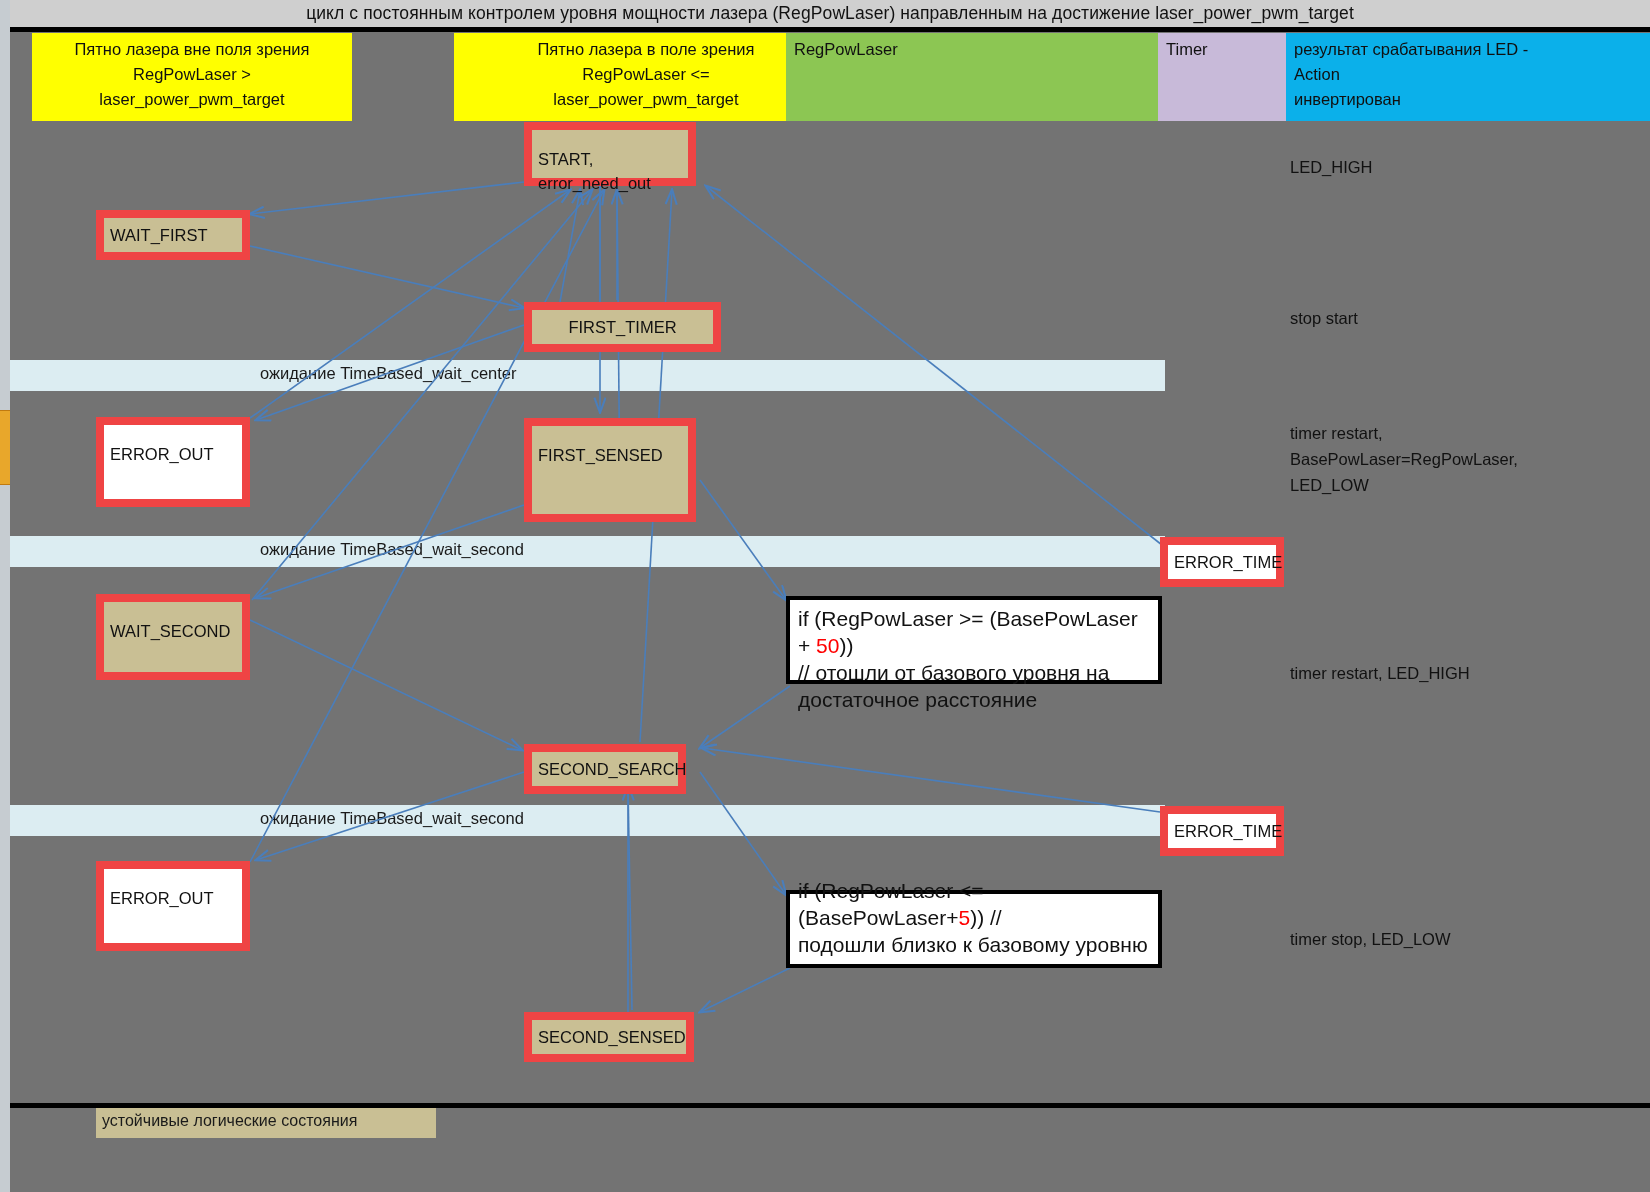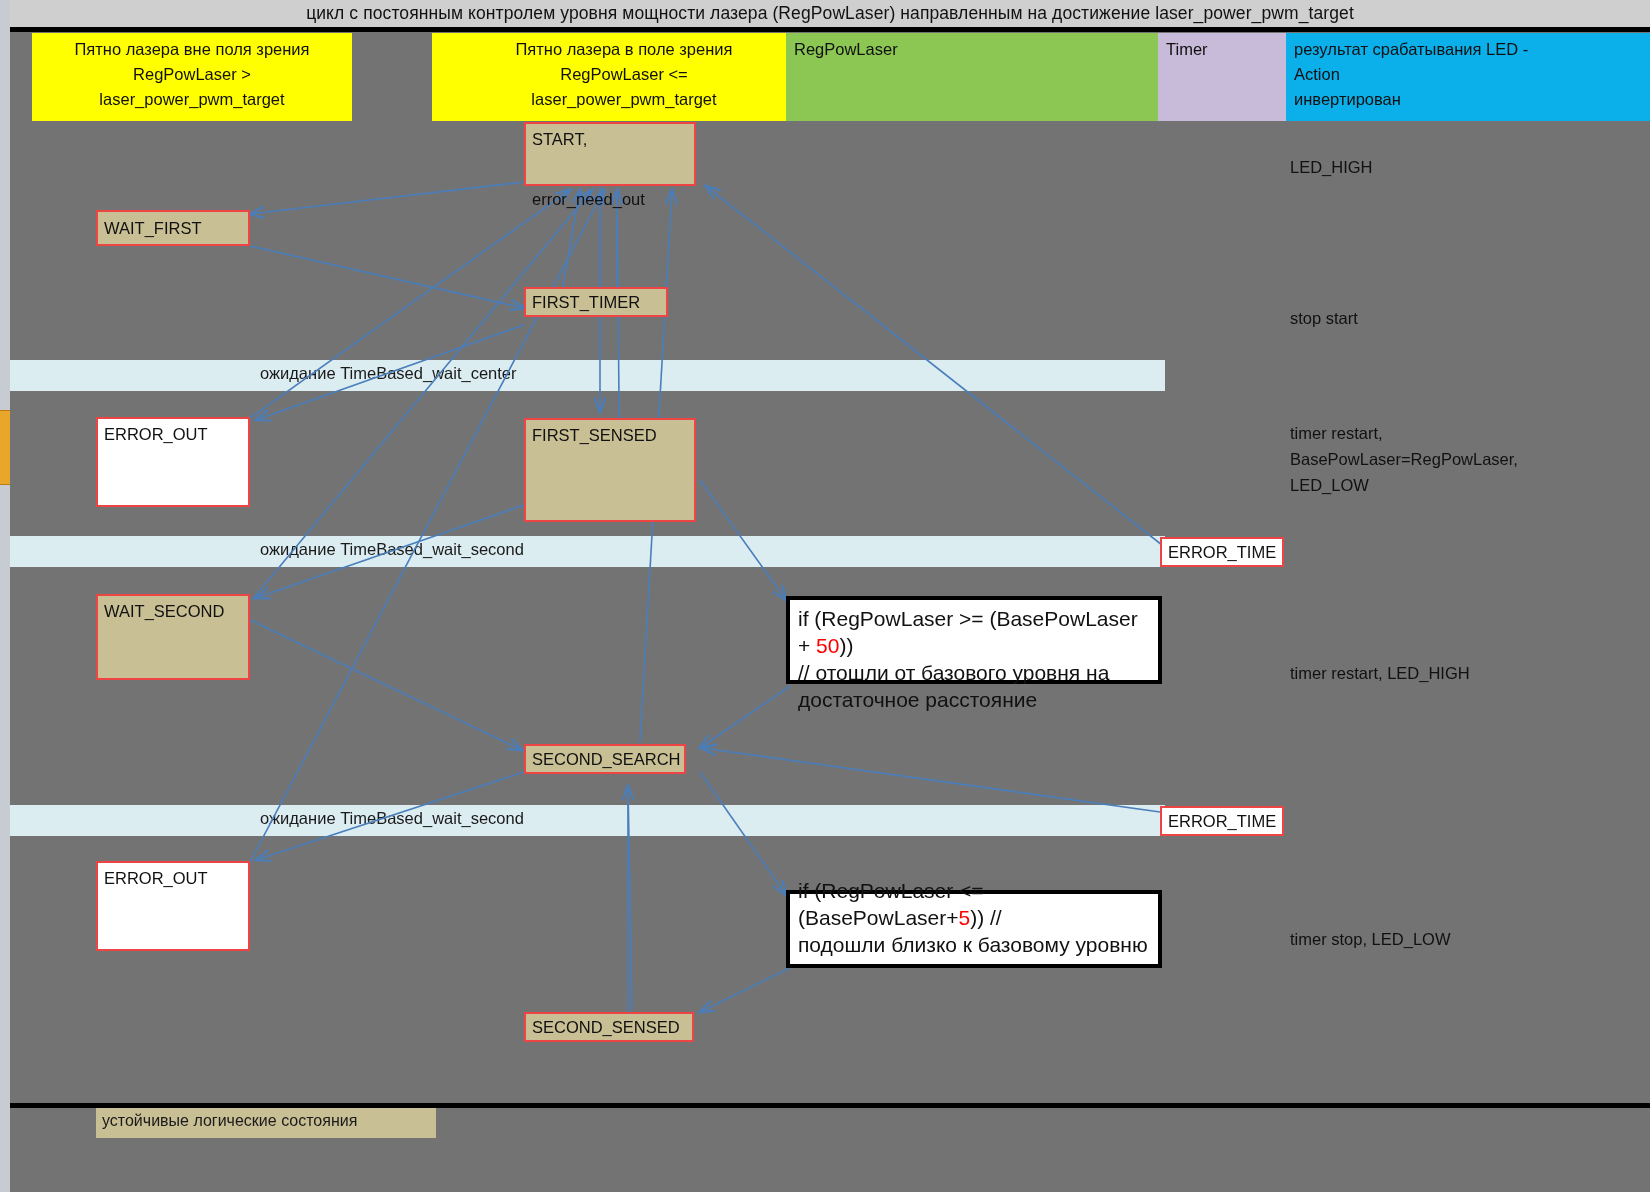--- a/index.html
+++ b/index.html
@@ -38,21 +38,21 @@
   }
 
   
   .colhead {
     position: absolute; top: 33px; height: 88px;
     padding: 4px 8px 0 8px;
     font-size: 16.5px; color: #101010; line-height: 25px;
   }
   .colhead.center { text-align: center; }
   #col-out   { left: 32px;   width: 320px; background: #ffff00; }
-  #col-in    { left: 432px;  width: 384px; background: #ffff00; }
+  #col-in    { left: 454px;  width: 384px; background: #ffff00; }
   #col-reg   { left: 786px;  width: 372px; background: #8cc653; }
   #col-timer { left: 1158px; width: 128px; background: #c8bad9; }
   #col-act   { left: 1286px; width: 364px; background: #0bb0ea; }
 
   
   .band {
     position: absolute; left: 10px; width: 1155px; height: 31px;
     background: #dcedf2;
   }
   .band .lbl {
@@ -70,26 +70,25 @@
   .legend-chip {
     position: absolute; left: 96px; top: 1108px; width: 340px; height: 30px;
     background: #c9bf94;
     font-size: 16px; color: #1a1a1a;
     padding: 4px 0 0 6px; white-space: nowrap;
   }
 
   
   .node {
     position: absolute;
-    border: 2px solid #ef4444;
+    border: 8px solid #ef4444;
     font-size: 16.5px;
     color: #111;
     line-height: 24px;
-    padding: 3px 6px;
-    gap: 36px;
+    padding: 17px 6px;
   }
   .node.stable  { background: #c9bf94; }
   .node.plain   { background: #ffffff; }
   .node.bottomtext { display: flex; align-items: flex-start; }
   .node.toptext    { display: flex; align-items: flex-start; flex-direction: column; }
   .node.midtext    { display: flex; align-items: center; }
 
   .cond {
     position: absolute;
     border: 4px solid #000;
@@ -214,21 +213,21 @@
 
   <div class="node stable toptext" style="left:524px; top:122px; width:172px; height:64px;">
     <div>START,</div>
     <div>error_need_out</div>
   </div>
 
   <div class="node stable midtext" style="left:96px; top:210px; width:154px; height:36px;">
     <span>WAIT_FIRST</span>
   </div>
 
-  <div class="node stable midtext" style="left:524px; top:287px; width:144px; height:30px;">
+  <div class="node stable midtext" style="left:524px; top:302px; width:197px; height:30px;justify-content:center;">
     <span>FIRST_TIMER</span>
   </div>
 
   <div class="node plain bottomtext" style="left:96px; top:417px; width:154px; height:90px;">
     <span>ERROR_OUT</span>
   </div>
 
   <div class="node stable bottomtext" style="left:524px; top:418px; width:172px; height:104px;">
     <span>FIRST_SENSED</span>
   </div>

